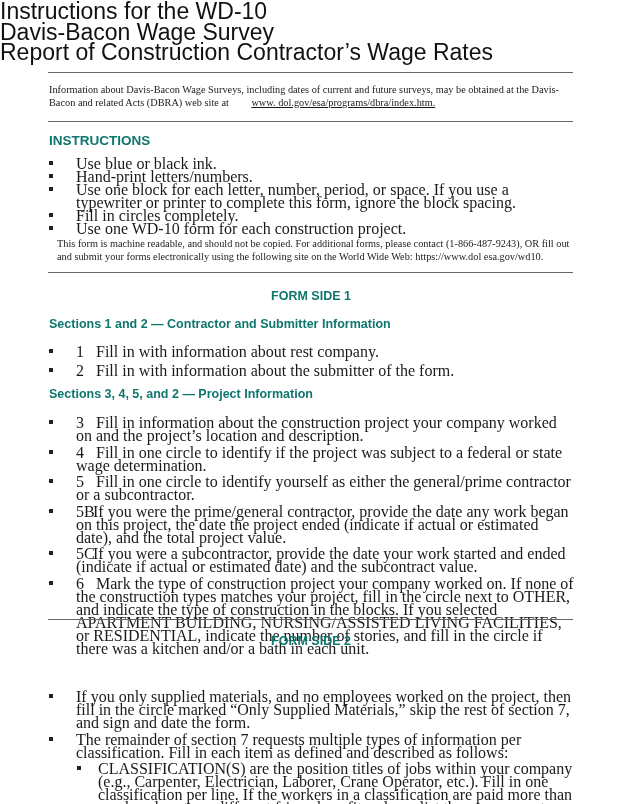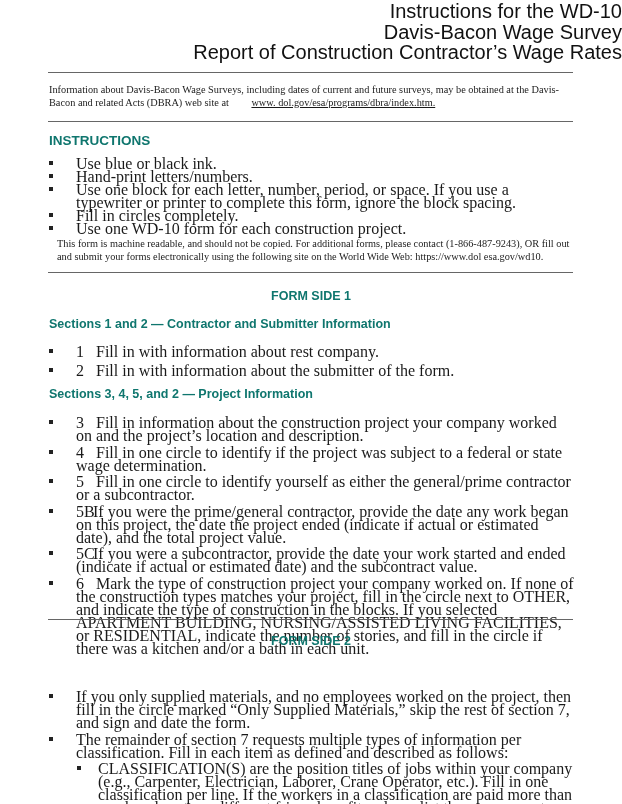--- a/index.html
+++ b/index.html
@@ -3,23 +3,23 @@
 <meta charset="utf-8">
 <style>
   html, body { margin: 0; padding: 0; background: #ffffff; }
   body {
     width: 622px; height: 804px; overflow: hidden; position: relative;
     color: #111;
     font-family: "Liberation Serif", "DejaVu Serif", serif;
   }
   .page { position: absolute; left: 0; top: 0; width: 622px; height: 804px; }
   .title-block {
-    position: absolute; left: 0; width: 622px; top: 1px; text-align: right;
+    position: absolute; left: 0; width: 622px; top: 1px; text-align: left;
     font-family: "Liberation Sans", "DejaVu Sans", sans-serif;
-    font-size: 20px; line-height: 20.5px; color: #111;
+    font-size: 23px; line-height: 20.5px; color: #111;
   }
   .rule { position: absolute; left: 48px; width: 525px; height: 0; border-top: 1.2px solid #666; }
   .para {
     position: absolute; left: 49px; width: 525px;
     font-size: 10.3px; line-height: 13px; color: #1a1a1a;
   }
   .para .link { text-decoration: underline; margin-left: 20px; }
   .heading {
     position: absolute; left: 49px;
     font-family: "Liberation Sans", "DejaVu Sans", sans-serif;

